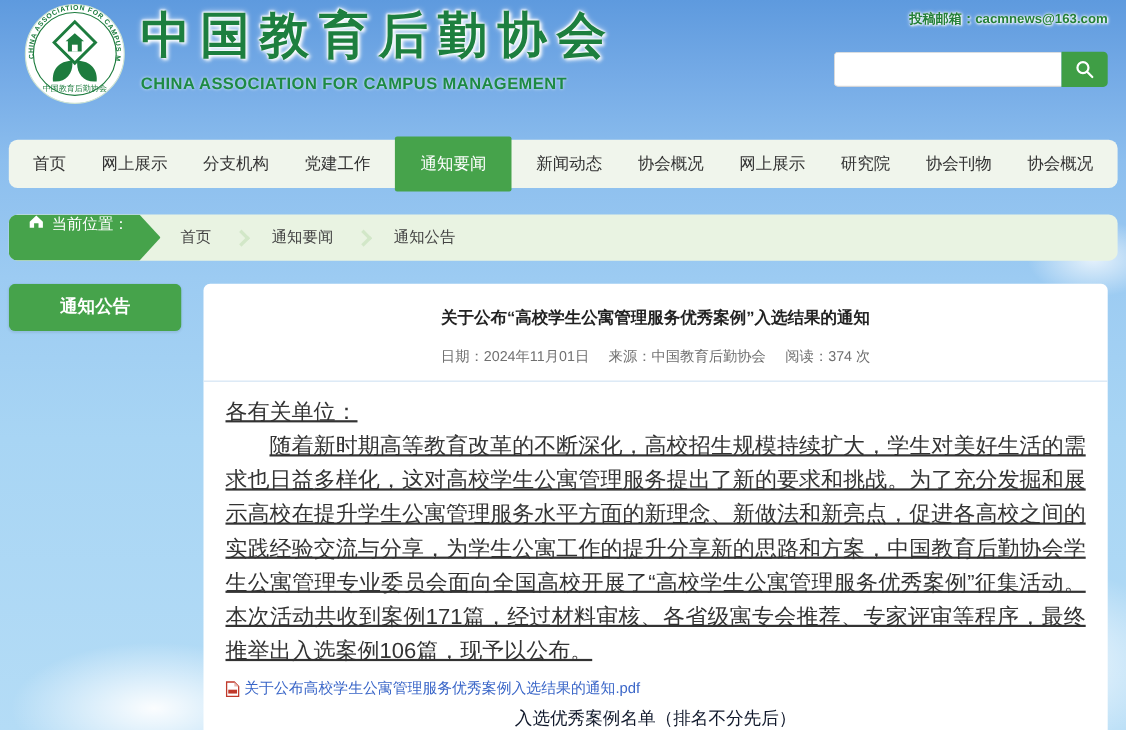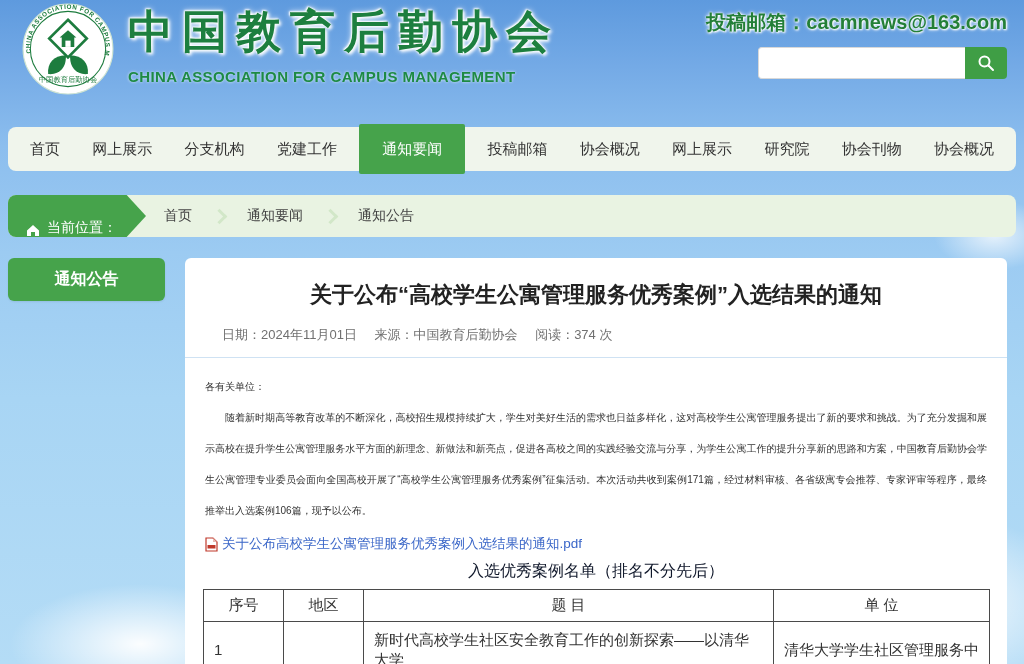--- a/index.html
+++ b/index.html
@@ -22,21 +22,21 @@
   .brand-title {
     font-family:"Liberation Serif","DejaVu Serif",serif;
     font-size:45px; font-weight:bold; color:#1d7f3f; letter-spacing:9px; white-space:nowrap;
     text-shadow:0 0 2px #fff,0 0 6px #fff,2px 2px 3px rgba(255,255,255,.9),-1px -1px 2px #fff;
   }
   .brand-sub {
     margin-top:6px; font-size:15px; font-weight:bold; color:#1d8a44; letter-spacing:.4px;
     text-shadow:0 0 3px rgba(255,255,255,.8);
   }
   .email {
-    position:absolute; right:17px; top:9px; font-size:20px; font-weight:bold; color:#237f38;
+    position:absolute; right:17px; top:9px; font-size:12px; font-weight:bold; color:#237f38;
     text-shadow:0 0 2px #fff,0 0 4px #fff,1px 1px 2px #fff;
   }
   .search { position:absolute; right:17px; top:47px; width:249px; height:32px; display:flex; }
   .search-input {
     flex:1; border:1px solid #d8d8d8; border-right:none; border-radius:4px 0 0 4px;
     background:#fff; outline:none; padding:0 8px; font-size:14px; color:#333;
   }
   .search-btn {
     width:42px; border:none; background:#3f9e45; border-radius:0 4px 4px 0; cursor:pointer;
     display:flex; align-items:center; justify-content:center;
@@ -53,21 +53,21 @@
     padding:0 23px; border-radius:2px; position:relative; z-index:2;
   }
 
   
   .crumbbar {
     position:absolute; top:195px; left:8px; right:8px; height:42px; background:#e9f3e2;
     border-radius:8px; display:flex; align-items:center; overflow:hidden;
   }
   .crumb-badge {
     height:42px; width:138px; background:#46a34b; color:#fff; font-size:14px;
-    display:flex; align-items:flex-end; padding-left:18px; gap:7px;
+    display:flex; align-items:flex-start; padding-left:18px; gap:7px;
     clip-path:polygon(0 0,86% 0,100% 50%,86% 100%,0 100%);
   }
   .crumb-item { font-size:14px; color:#444; margin:0 18px; cursor:pointer; }
   .crumb-sep {
     width:11px; height:11px; border-top:3px solid #d2e7c8; border-right:3px solid #d2e7c8;
     transform:rotate(45deg); margin:0 4px;
   }
 
   
   .sidebar { position:absolute; top:258px; left:8px; width:157px; border-radius:6px; overflow:hidden;
@@ -75,24 +75,24 @@
   .side-item { height:43px; display:flex; align-items:center; justify-content:center;
                font-size:16px; color:#555; background:#f3f9ef; cursor:pointer; }
   .side-item.active { background:#46a34b; color:#fff; font-weight:bold; }
 
   
   .main {
     position:absolute; top:258px; left:185px; width:822px; height:406px; background:#fff;
     border-radius:6px 6px 0 0; overflow:hidden;
   }
   .article-head { padding:22px 30px 0; border-bottom:1px solid #cfe2f3; }
-  .article-title { text-align:center; font-size:22px; font-weight:bold; color:#222; }
-  .article-meta { font-size:13px; color:#707070; margin:16px 0 13px; }
+  .article-title { text-align:center; font-size:15px; font-weight:bold; color:#222; }
+  .article-meta { text-align:center; font-size:13px; color:#707070; margin:16px 0 13px; }
   .article-meta span { margin:0 7px; }
-  .article-body { padding:13px 20px 0; font-size:10px; color:#333; line-height:31px; text-align:justify; }
+  .article-body { padding:13px 20px 0; font-size:20px; color:#333; line-height:31px; text-align:justify;text-decoration:underline; }
   .para { text-indent:2em; }
   .attach { display:flex; align-items:center; gap:4px; padding:9px 20px 0; font-size:13.5px; }
   .attach a { color:#3a66c8; text-decoration:none; cursor:pointer; }
   .table-caption { text-align:center; font-size:16px; color:#0f172a; margin-top:8px; }
   table.cases { border-collapse:collapse; margin:7px 18px 0; width:786px; table-layout:fixed; font-size:15px; color:#333; }
   table.cases th, table.cases td { border:1px solid #4a4a4a; padding:6px 10px; font-weight:normal; text-align:left; vertical-align:middle; }
   table.cases th { height:30px;text-align:center; }
   table.cases td { height:56px; line-height:20px; }
   .col-no{width:80px;} .col-region{width:80px;} .col-title{width:410px;} .col-unit{width:216px;}
 </style>
@@ -138,21 +138,21 @@
       </button>
     </div>
   </div>
 
   <div class="nav">
     <div class="nav-item">首页</div>
     <div class="nav-item">网上展示</div>
     <div class="nav-item">分支机构</div>
     <div class="nav-item">党建工作</div>
     <div class="nav-item active">通知要闻</div>
-    <div class="nav-item">投稿邮箱</div>
+    <div class="nav-item">新闻动态</div>
     <div class="nav-item">协会概况</div>
     <div class="nav-item">网上展示</div>
     <div class="nav-item">研究院</div>
     <div class="nav-item">协会刊物</div>
     <div class="nav-item">协会概况</div>
   </div>
 
   <div class="crumbbar">
     <div class="crumb-badge">
       <svg width="14" height="13" viewBox="0 0 14 13">

